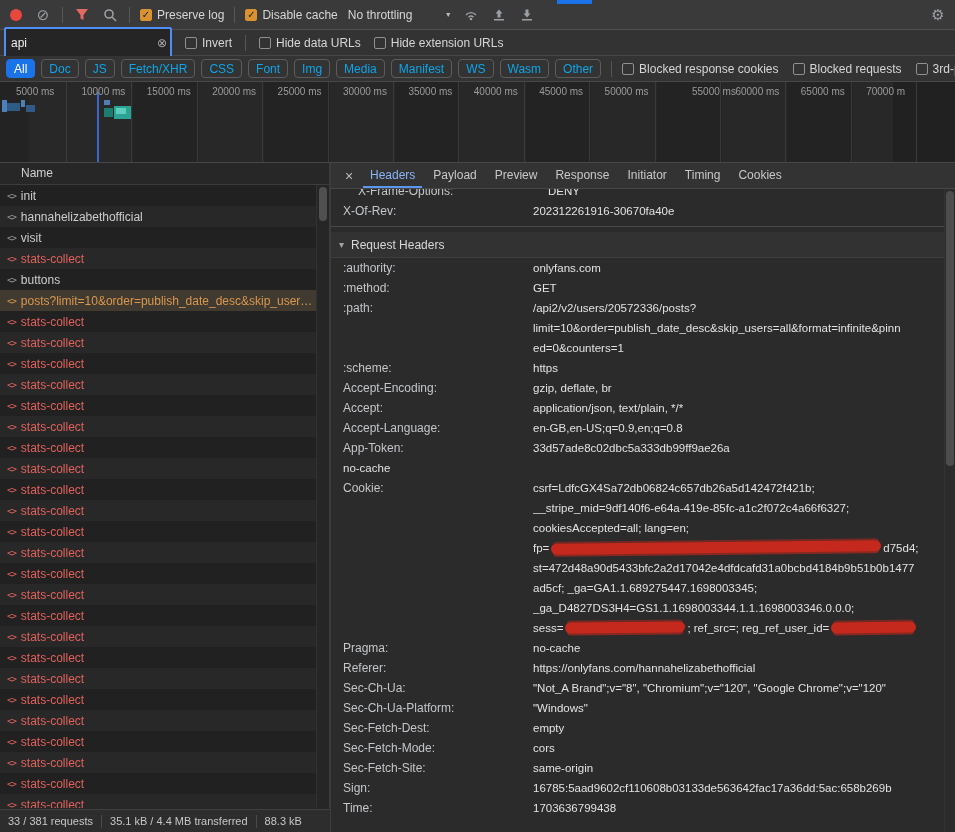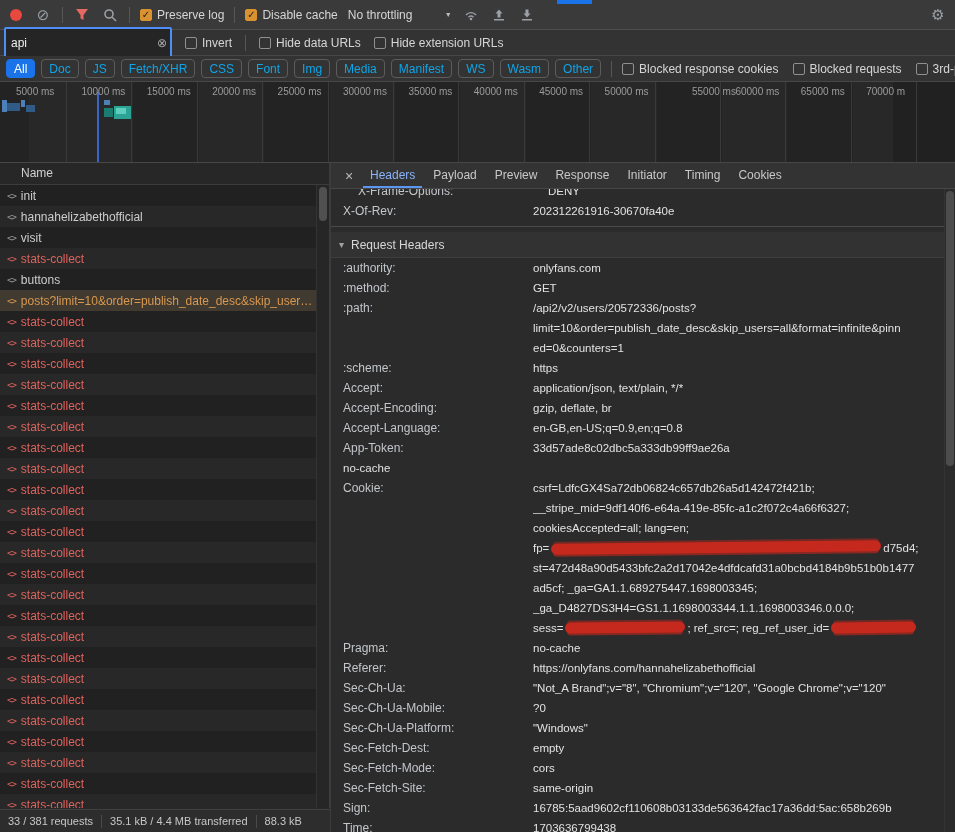--- a/index.html
+++ b/index.html
@@ -424,28 +424,28 @@
           </div>
           <div class="hrow">
             <span class="hname">:path:</span>
             <span class="hval"><div class="vline">/api2/v2/users/20572336/posts?</div><div class="vline">limit=10&amp;order=publish_date_desc&amp;skip_users=all&amp;format=infinite&amp;pinn</div><div class="vline">ed=0&amp;counters=1</div></span>
           </div>
           <div class="hrow">
             <span class="hname">:scheme:</span>
             <span class="hval">https</span>
           </div>
           <div class="hrow">
+            <span class="hname">Accept-Encoding:</span>
+            <span class="hval">gzip, deflate, br</span>
+          </div>
+          <div class="hrow">
             <span class="hname">Accept:</span>
             <span class="hval">application/json, text/plain, */*</span>
           </div>
           <div class="hrow">
-            <span class="hname">Accept-Encoding:</span>
-            <span class="hval">gzip, deflate, br</span>
-          </div>
-          <div class="hrow">
             <span class="hname">Accept-Language:</span>
             <span class="hval">en-GB,en-US;q=0.9,en;q=0.8</span>
           </div>
           <div class="hrow">
             <span class="hname">App-Token:</span>
             <span class="hval">33d57ade8c02dbc5a333db99ff9ae26a</span>
           </div>
           <div class="hrow">
             <span class="hval">no-cache</span>
           </div>
@@ -457,24 +457,20 @@
             <span class="hname">Pragma:</span>
             <span class="hval">no-cache</span>
           </div>
           <div class="hrow">
             <span class="hname">Referer:</span>
             <span class="hval">https://onlyfans.com/hannahelizabethofficial</span>
           </div>
           <div class="hrow">
             <span class="hname">Sec-Ch-Ua:</span>
             <span class="hval">"Not_A Brand";v="8", "Chromium";v="120", "Google Chrome";v="120"</span>
-          </div>
-          <div class="hrow">
-            <span class="hname">Sec-Ch-Ua-Mobile:</span>
-            <span class="hval">?0</span>
           </div>
           <div class="hrow">
             <span class="hname">Sec-Ch-Ua-Platform:</span>
             <span class="hval">"Windows"</span>
           </div>
           <div class="hrow">
             <span class="hname">Sec-Fetch-Dest:</span>
             <span class="hval">empty</span>
           </div>
           <div class="hrow">

